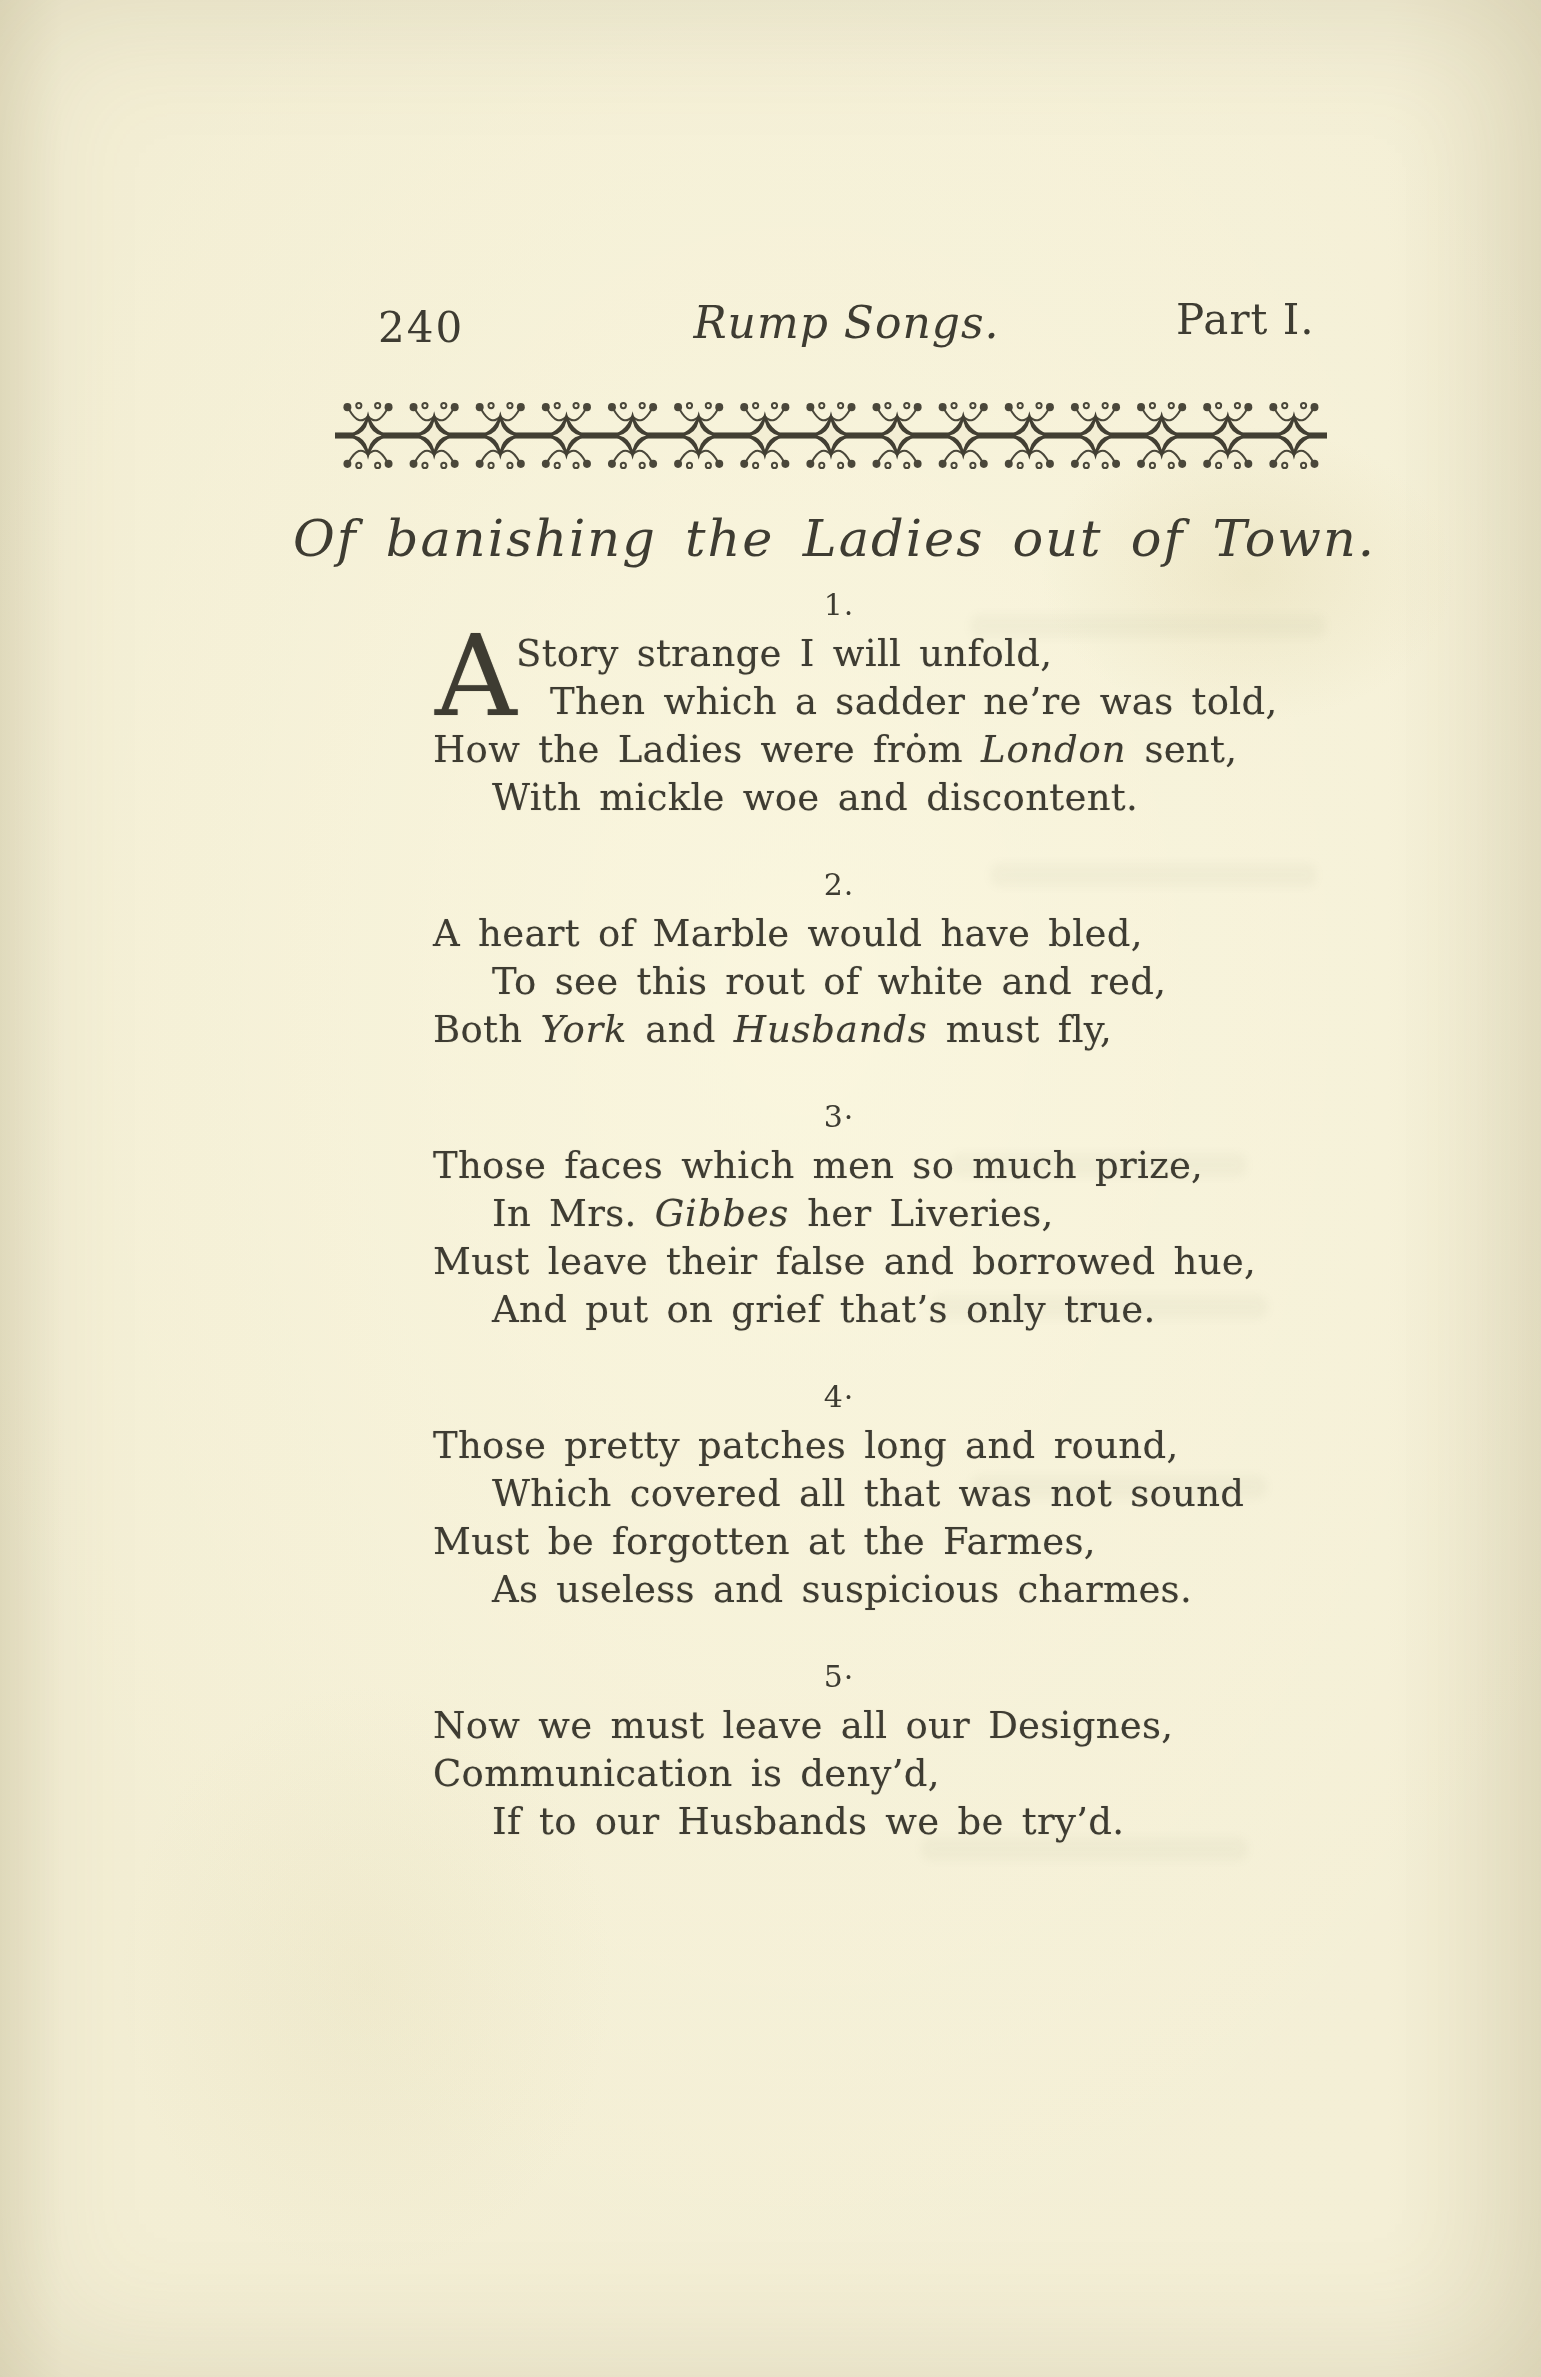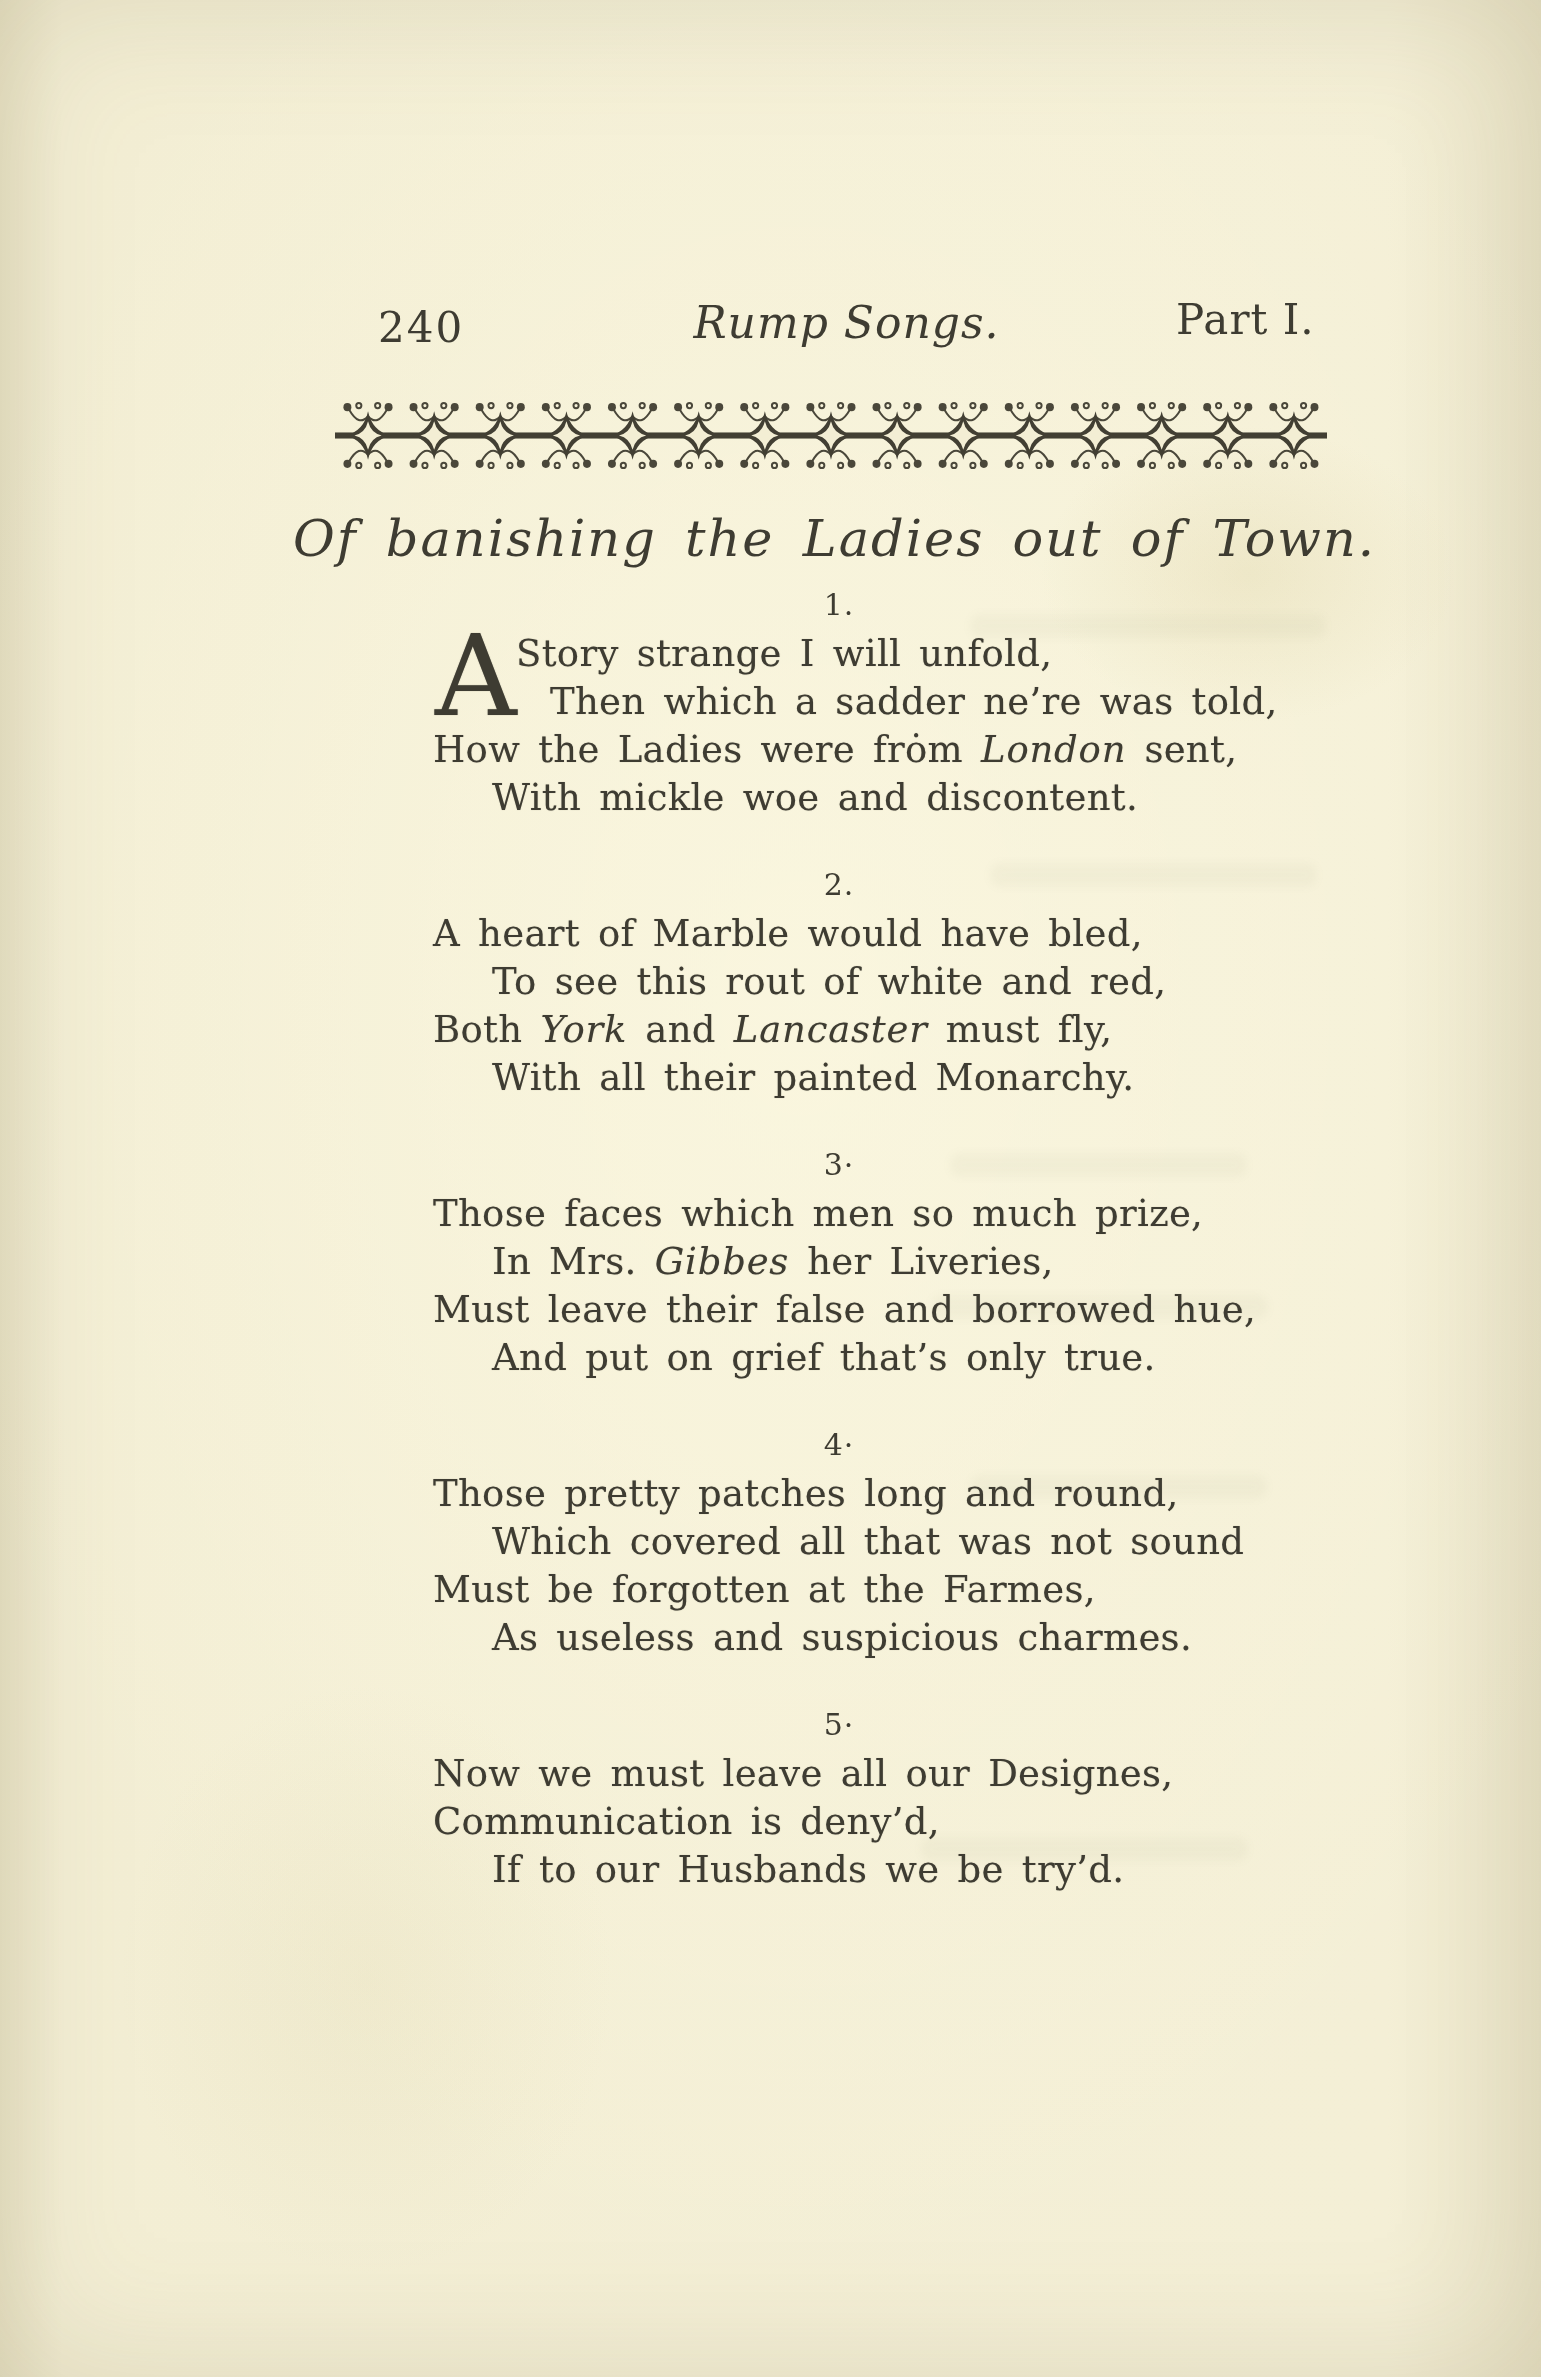--- a/index.html
+++ b/index.html
@@ -116,22 +116,21 @@
         <span class="drop-cap">A</span>
         <div class="line dc1"><span>Story strange I will unfold,</span></div>
         <div class="line indent dc2"><span>Then which a sadder ne’re was told,</span></div>
         <div class="line"><span>How the Ladies were frȯm </span><em>London</em><span> sent,</span></div>
         <div class="line indent"><span>With mickle woe and discontent.</span></div>
       </div>
       <div class="stanza">
         <div class="stanza-number">2.</div>
         <div class="line"><span>A heart of Marble would have bled,</span></div>
         <div class="line indent"><span>To see this rout of white and red,</span></div>
-        <div class="line"><span>Both </span><em>York</em><span> and </span><em>Lancaster</em><span> must fly,</span></div>
-        <div class="line indent"><span>With all their painted Monarchy.</span></div>
+        <div class="line"><span>Both </span><em>York</em><span> and </span><em>Husbands</em><span> must fly,</span></div>
       </div>
       <div class="stanza">
         <div class="stanza-number">3·</div>
         <div class="line"><span>Those faces which men so much prize,</span></div>
         <div class="line indent"><span>In Mrs. </span><em>Gibbes</em><span> her Liveries,</span></div>
         <div class="line"><span>Must leave their false and borrowed hue,</span></div>
         <div class="line indent"><span>And put on grief that’s only true.</span></div>
       </div>
       <div class="stanza">
         <div class="stanza-number">4·</div>

